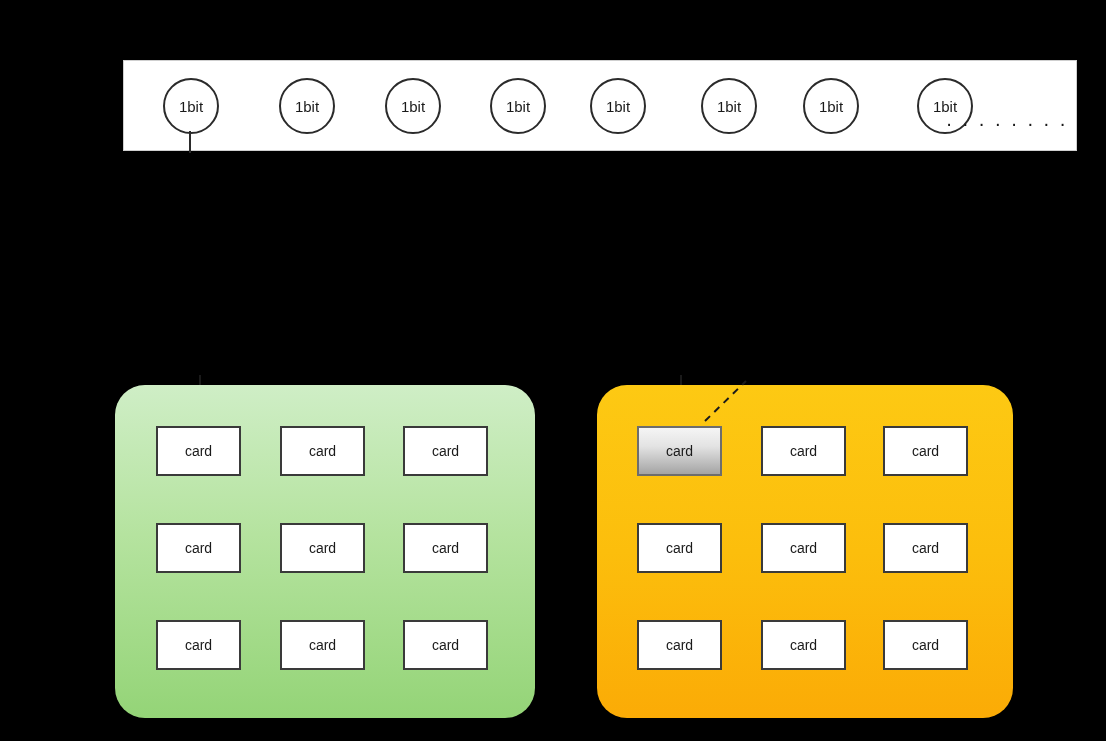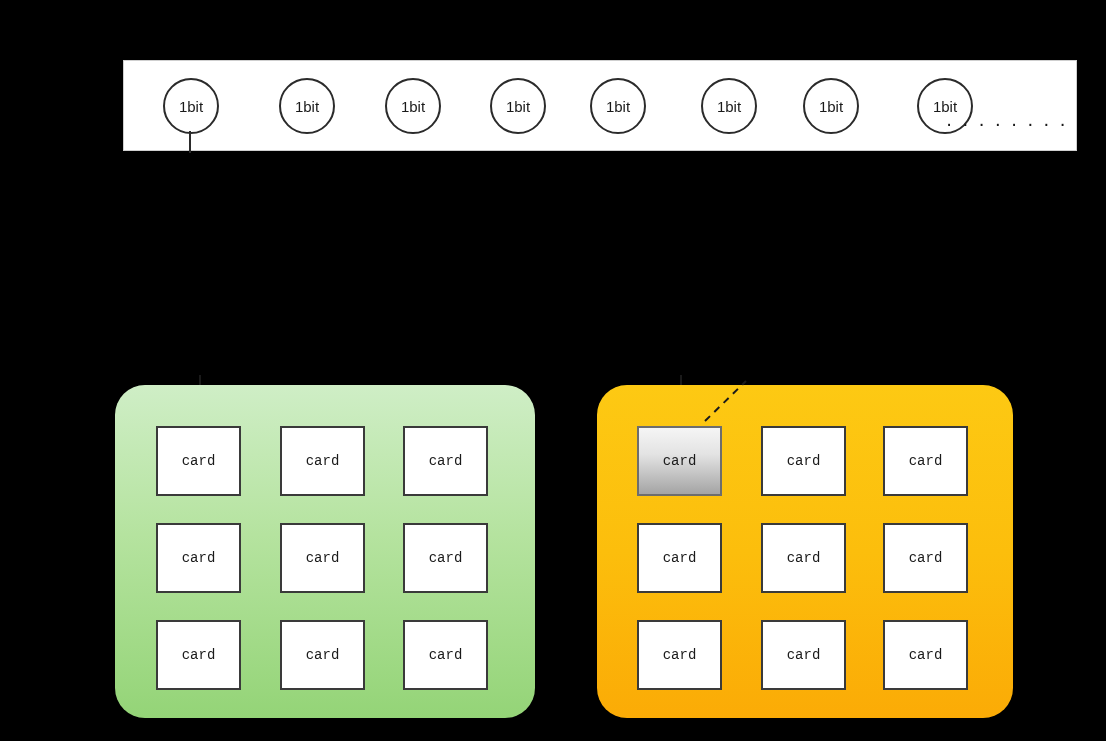--- a/index.html
+++ b/index.html
@@ -84,28 +84,27 @@
     left: 597px;
     top: 385px;
     width: 416px;
     height: 333px;
     background: linear-gradient(to bottom, #fdc913 0%, #fcbe0c 50%, #fbab06 100%);
   }
 
   .card {
     position: absolute;
     width: 85px;
-    height: 70px;
+    height: 50px;
     background: #ffffff;
     border: 2px solid #3a3a3a;
     box-sizing: border-box;
     display: flex;
     align-items: center;
     justify-content: center;
-    font-family: Liberation Mono, monospace;
   }
   .card .card-label {
     font-size: 14px;
     color: #1a1a1a;
     line-height: 1;
   }
   .card.selected {
     background: linear-gradient(to bottom, #f5f5f5 0%, #e3e3e3 40%, #b9b9b9 80%, #a4a4a4 100%);
     border-color: #6d6d6d;
   }

